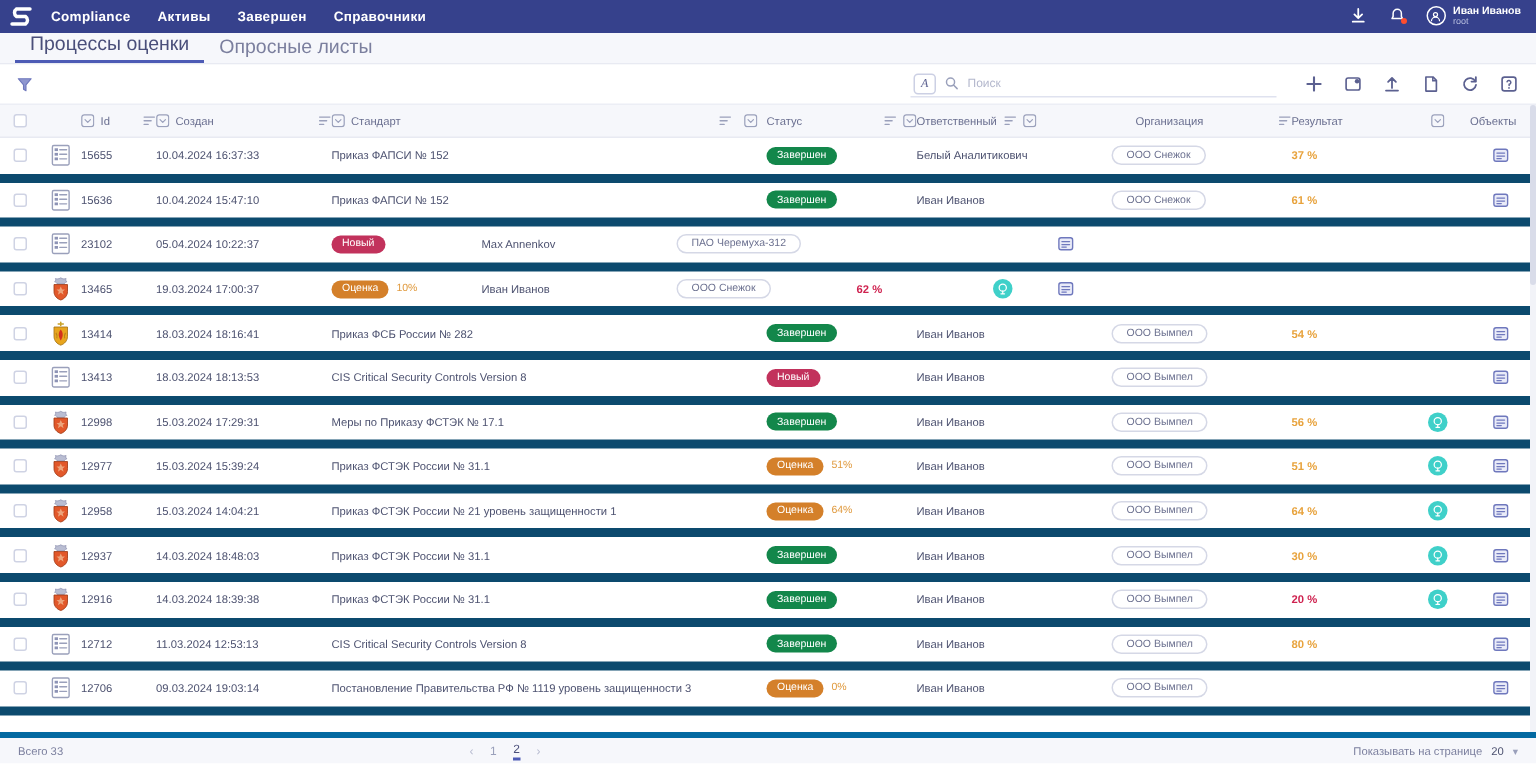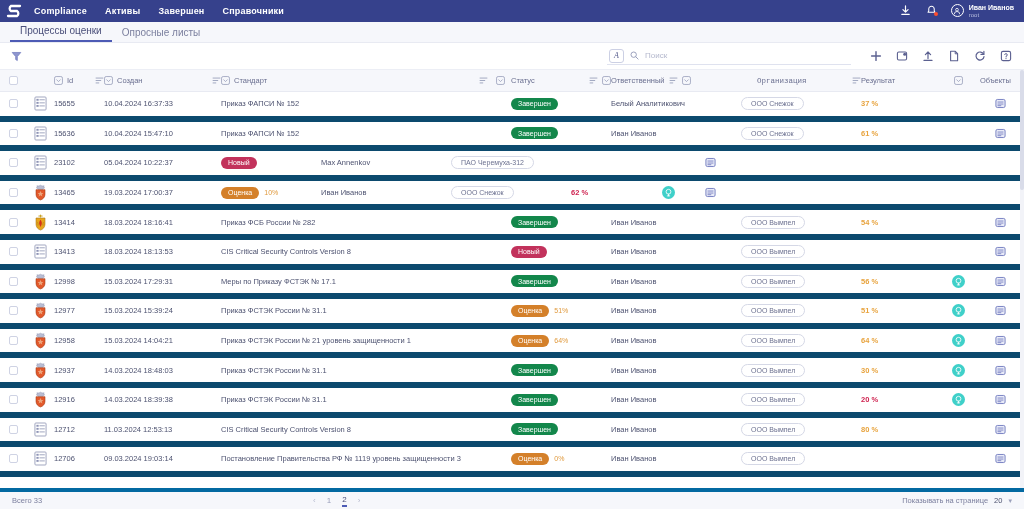--- a/index.html
+++ b/index.html
@@ -47,21 +47,21 @@
   .user-name { color: #fff; font-size: 7px; font-weight: bold; white-space: nowrap; }
   .user-role { color: #b9bfe0; font-size: 6px; }
 
   
   .tabstrip {
     height: 21px; background: #f6f7fb;
     display: flex; align-items: flex-end; gap: 0;
     padding-left: 10px; border-bottom: 1px solid #e8eaf2;
   }
   .tab {
-    font-size: 10px; color: #7b7f9e; padding: 0 10px 4px 10px;
+    font-size: 13px; color: #7b7f9e; padding: 0 10px 4px 10px;
     cursor: pointer; white-space: nowrap;
   }
   .tab.active { color: #4a4f7a; border-bottom: 2px solid #4d5bb5; font-weight: normal;}
 
   
   .toolbar {
     height: 27px; background: #ffffff;
     display: flex; align-items: center;
     padding: 0 12px 0 8px;
     border-bottom: 1px solid #eceef5;
@@ -369,21 +369,21 @@
             <path d="M1.2 2.3 H8.8 M1.2 5 H6.4 M1.2 7.7 H4.2" stroke="#9aa0bb" stroke-width="1" stroke-linecap="round"></path>
           </svg>
       </span>
       <span class="mini-ico">
         <svg width="9" height="9" viewBox="0 0 10 10">
             <rect x=".6" y=".6" width="8.8" height="8.8" rx="1.8" fill="none" stroke="#9aa0bb" stroke-width=".9"></rect>
             <path d="M3 4.2 L5 6.2 L7 4.2" fill="none" stroke="#9aa0bb" stroke-width=".9" stroke-linecap="round" stroke-linejoin="round"></path>
           </svg>
       </span>
     </div>
-    <div class="c-org hdr-cell" style="padding-left:16px;font-family:Liberation Mono, monospace;">
+    <div class="c-org hdr-cell" style="padding-left:16px;">
       <span>Организация</span>
       <span class="hdr-spacer"></span>
       <span class="mini-ico">
         <svg width="9" height="9" viewBox="0 0 10 10">
             <path d="M1.2 2.3 H8.8 M1.2 5 H6.4 M1.2 7.7 H4.2" stroke="#9aa0bb" stroke-width="1" stroke-linecap="round"></path>
           </svg>
       </span>
     </div>
     <div class="c-result hdr-cell">
       <span>Результат</span>

